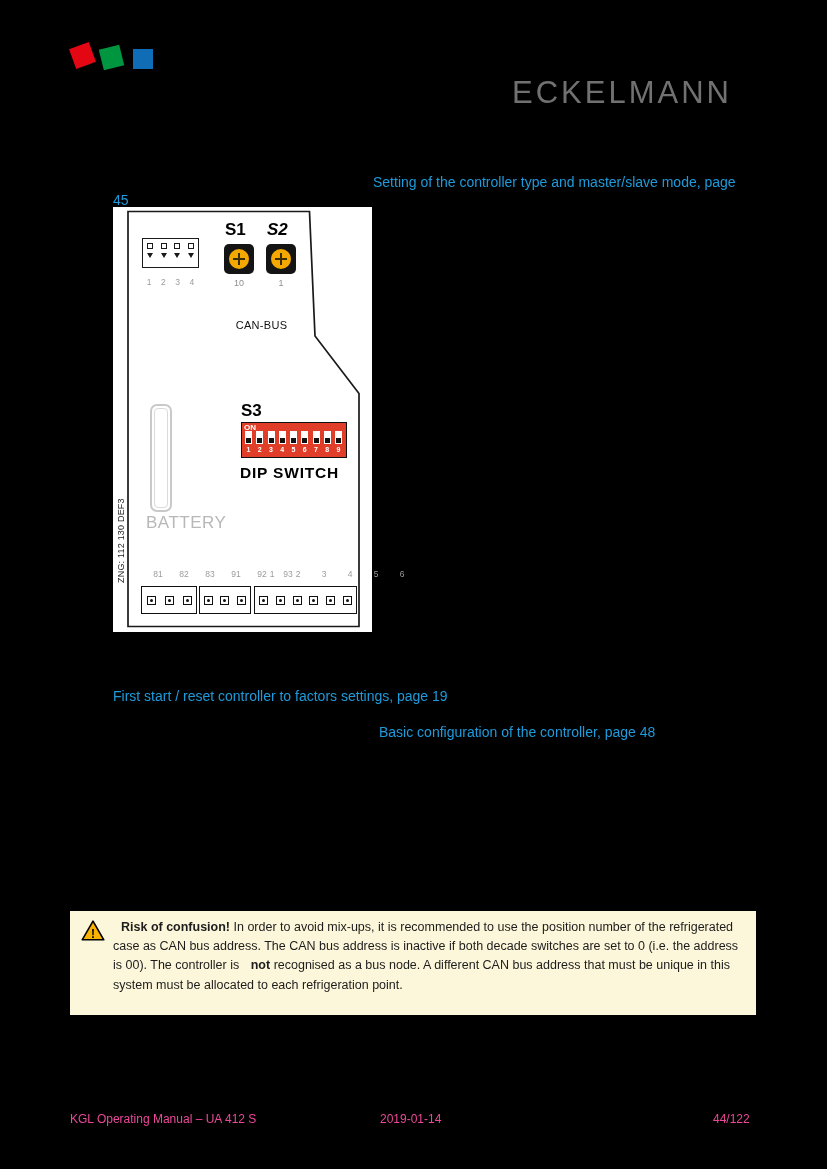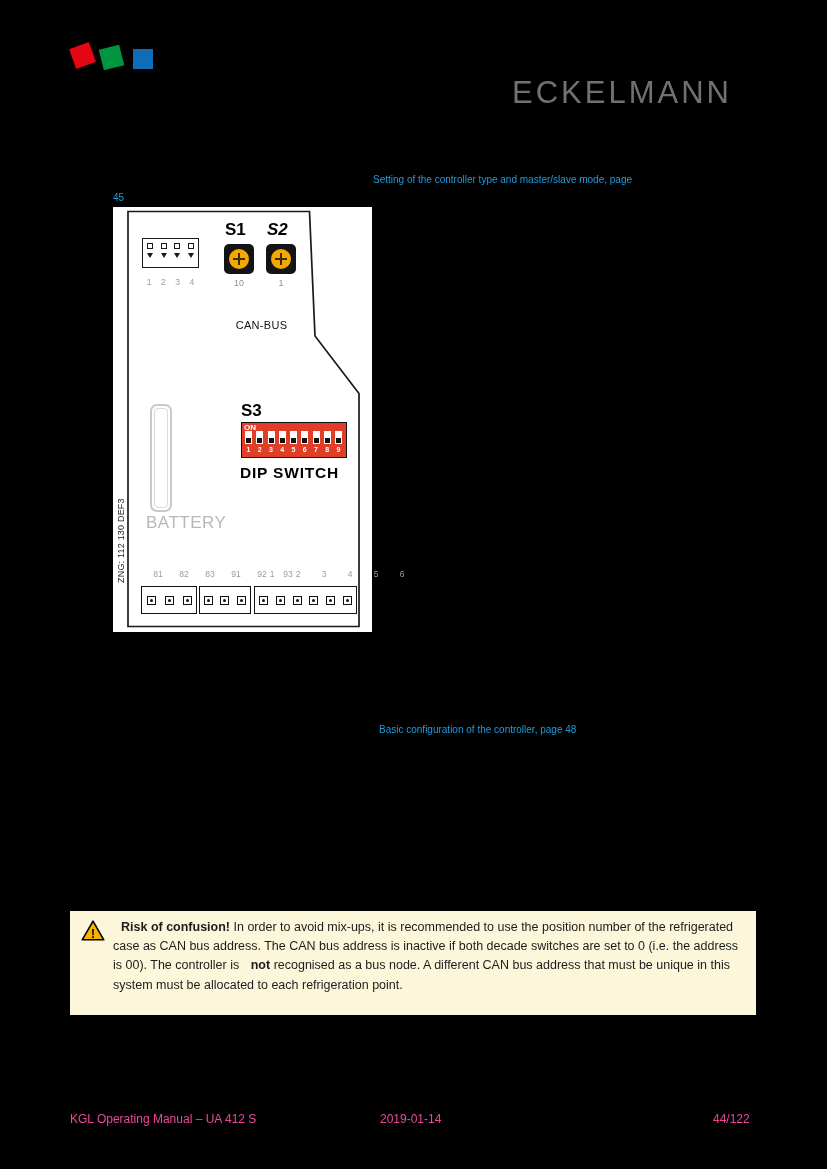--- a/index.html
+++ b/index.html
@@ -9,21 +9,21 @@
   
   .logo { position:absolute; left:70px; top:40px; width:92px; height:34px; }
   .sq { position:absolute; display:block; }
   .sq.red   { left:2px;  top:5px; width:21px; height:21px; background:#E30613; transform:rotate(-20deg); }
   .sq.green { left:31px; top:7px; width:21px; height:21px; background:#009640; transform:rotate(-14deg); }
   .sq.blue  { left:63px; top:9px; width:20px; height:20px; background:#0F6CB5; }
   .brand { position:absolute; left:512px; top:39px; font-size:31px; letter-spacing:3px;
            color:#717171; font-weight:400; white-space:nowrap;margin-top:36px; }
 
   
-  .link { position:absolute; color:#1E9BDB; font-size:10px; text-decoration:none;
+  .link { position:absolute; color:#1E9BDB; font-size:14px; text-decoration:none;
           cursor:pointer; white-space:nowrap; }
   .link1a { left:373px; top:174px; }
   .link1b { left:113px; top:192px; }
   .link2  { left:113px; top:688px; }
   .link3  { left:379px; top:724px; }
 
   
   .figure { position:absolute; left:113px; top:207px; width:259px; height:425px; background:#fff; }
   .outline { position:absolute; left:0; top:0; }
 
@@ -272,20 +272,21 @@
         </span>
       <span class="tpin">
           <i></i>
         </span>
       <span class="tpin">
           <i></i>
         </span>
     </div>
   </div>
 
+  <a class="link link2">First start / reset controller to factors settings, page 19</a>
   <a class="link link3">Basic configuration of the controller, page 48</a>
 
   <div class="warning">
     <svg class="warn-icon" width="24" height="21" viewBox="0 0 24 21">
       <path d="M12 1.2 L22.8 19.8 L1.2 19.8 Z" fill="#F9B200" stroke="#000" stroke-width="1.6" stroke-linejoin="round"></path>
       <text x="12" y="17.5" text-anchor="middle" font-size="12" font-weight="bold" fill="#000" font-family="Liberation Sans, sans-serif">!</text>
     </svg>
     <div class="warn-text">
       <b>Risk of confusion!</b>
       <span>In order to avoid mix-ups, it is recommended to use the position number of the refrigerated case as CAN bus address. The CAN bus address is inactive if both decade switches are set to 0 (i.e. the address is 00). The controller is</span>

